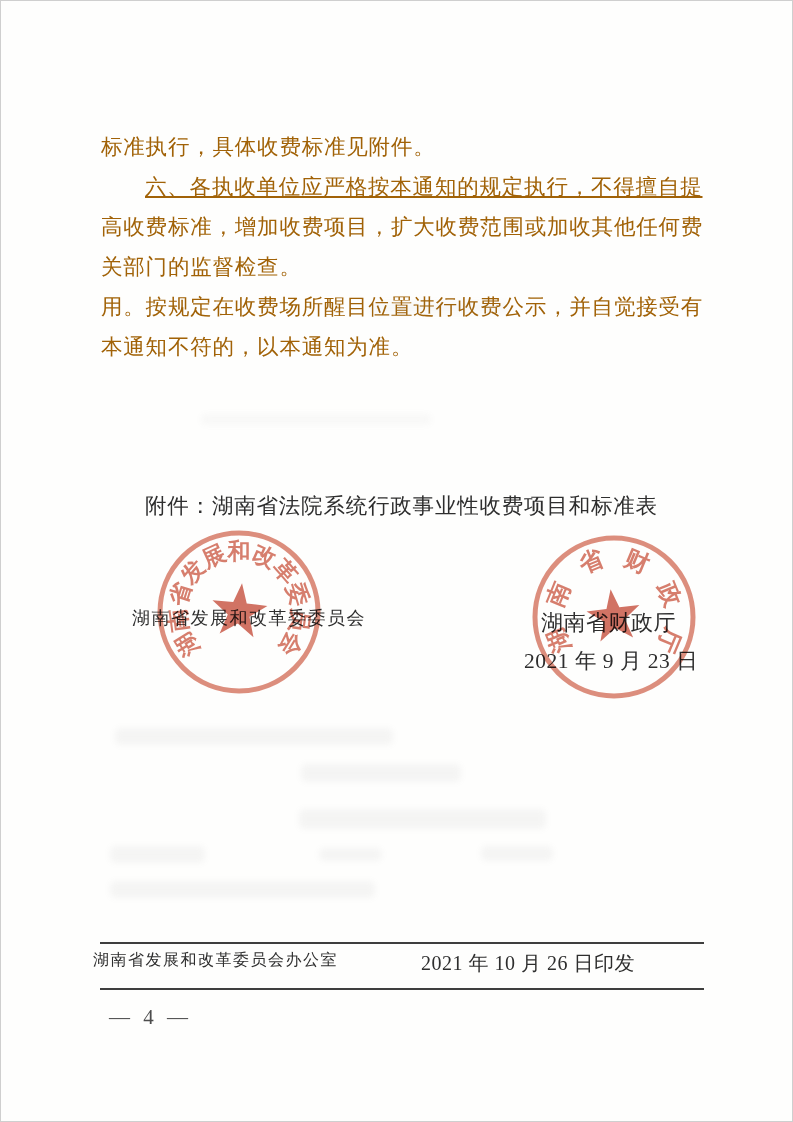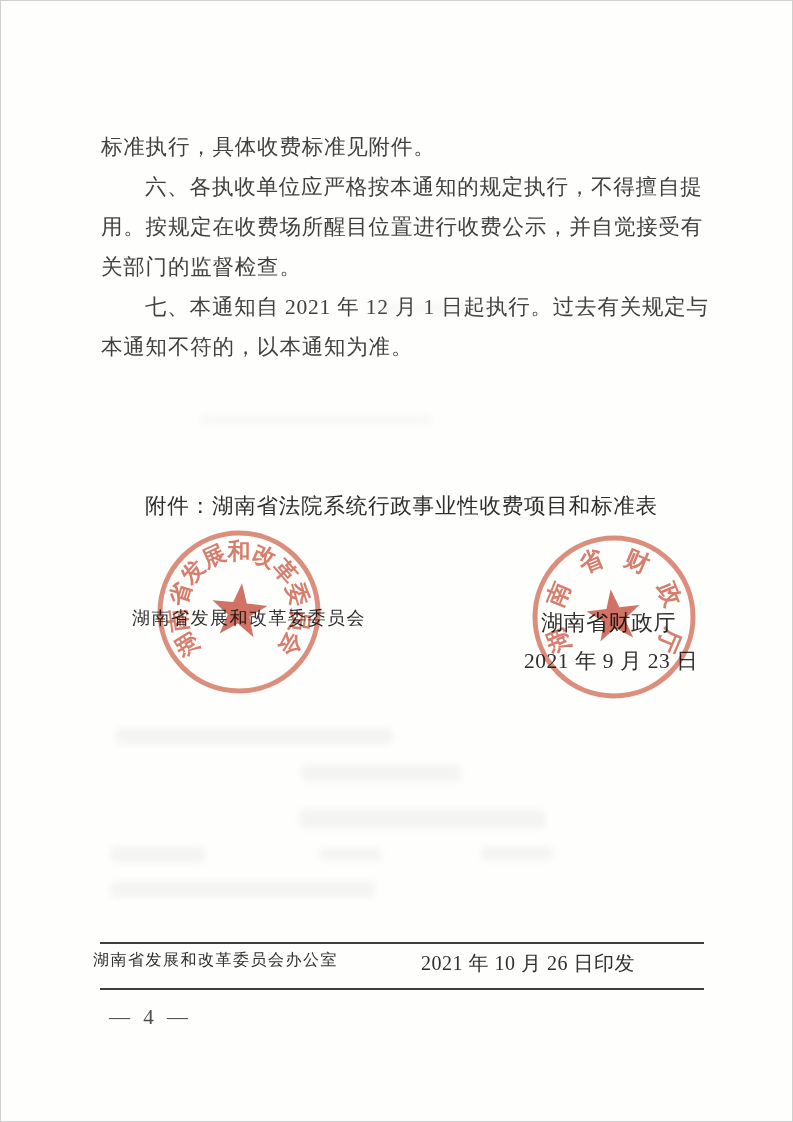--- a/index.html
+++ b/index.html
@@ -11,23 +11,23 @@
     box-sizing:border-box;
     overflow:hidden;
     font-family:"Liberation Serif","DejaVu Serif",serif;
     color:#2e2e2e;
   }
   
   .content { position:absolute; left:100px; top:126px; width:606px; }
   .tline {
     height:40px; line-height:40px;
     font-size:21.5px; letter-spacing:0.8px;
-    white-space:nowrap; color:#404040;
+    white-space:nowrap; color:#a16207;
   }
-  .tline.indent { padding-left:44px; }
+  .tline.indent { padding-left:44px;text-decoration:underline; }
   .attachment {
     position:absolute; left:144px; top:446px;
     height:40px; line-height:40px;
     font-size:21.5px; letter-spacing:0.8px; white-space:nowrap;margin-top:39px;
   }
   
   .sig-left  { position:absolute; left:131px; top:605px; font-size:18px; letter-spacing:1.5px; white-space:nowrap; }
   .sig-right { position:absolute; left:540px; top:607px; font-size:22px; letter-spacing:0.5px; white-space:nowrap; }
   .sig-date  { position:absolute; left:523px; top:645px; font-size:21.5px; letter-spacing:0.5px; white-space:nowrap; }
   
@@ -62,23 +62,23 @@
   }
 </style>
 </head>
 <body>
 
 <div class="page">
 
   <div class="content">
     <div class="tline">标准执行，具体收费标准见附件。</div>
     <div class="tline indent">六、各执收单位应严格按本通知的规定执行，不得擅自提</div>
+    <div class="tline">高收费标准，增加收费项目，扩大收费范围或加收其他任何费</div>
+    <div class="tline">关部门的监督检查。</div>
     <div class="tline">用。按规定在收费场所醒目位置进行收费公示，并自觉接受有</div>
-    <div class="tline">关部门的监督检查。</div>
-    <div class="tline indent">七、本通知自 2021 年 12 月 1 日起执行。过去有关规定与</div>
     <div class="tline">本通知不符的，以本通知为准。</div>
   </div>
 
   <div class="attachment">附件：湖南省法院系统行政事业性收费项目和标准表</div>
 
   <div class="sig-left">湖南省发展和改革委委员会</div>
   <div class="sig-right">湖南省财政厅</div>
   <div class="sig-date">2021 年 9 月 23 日</div>
 
   <svg class="seal left" viewBox="0 0 180 180">

